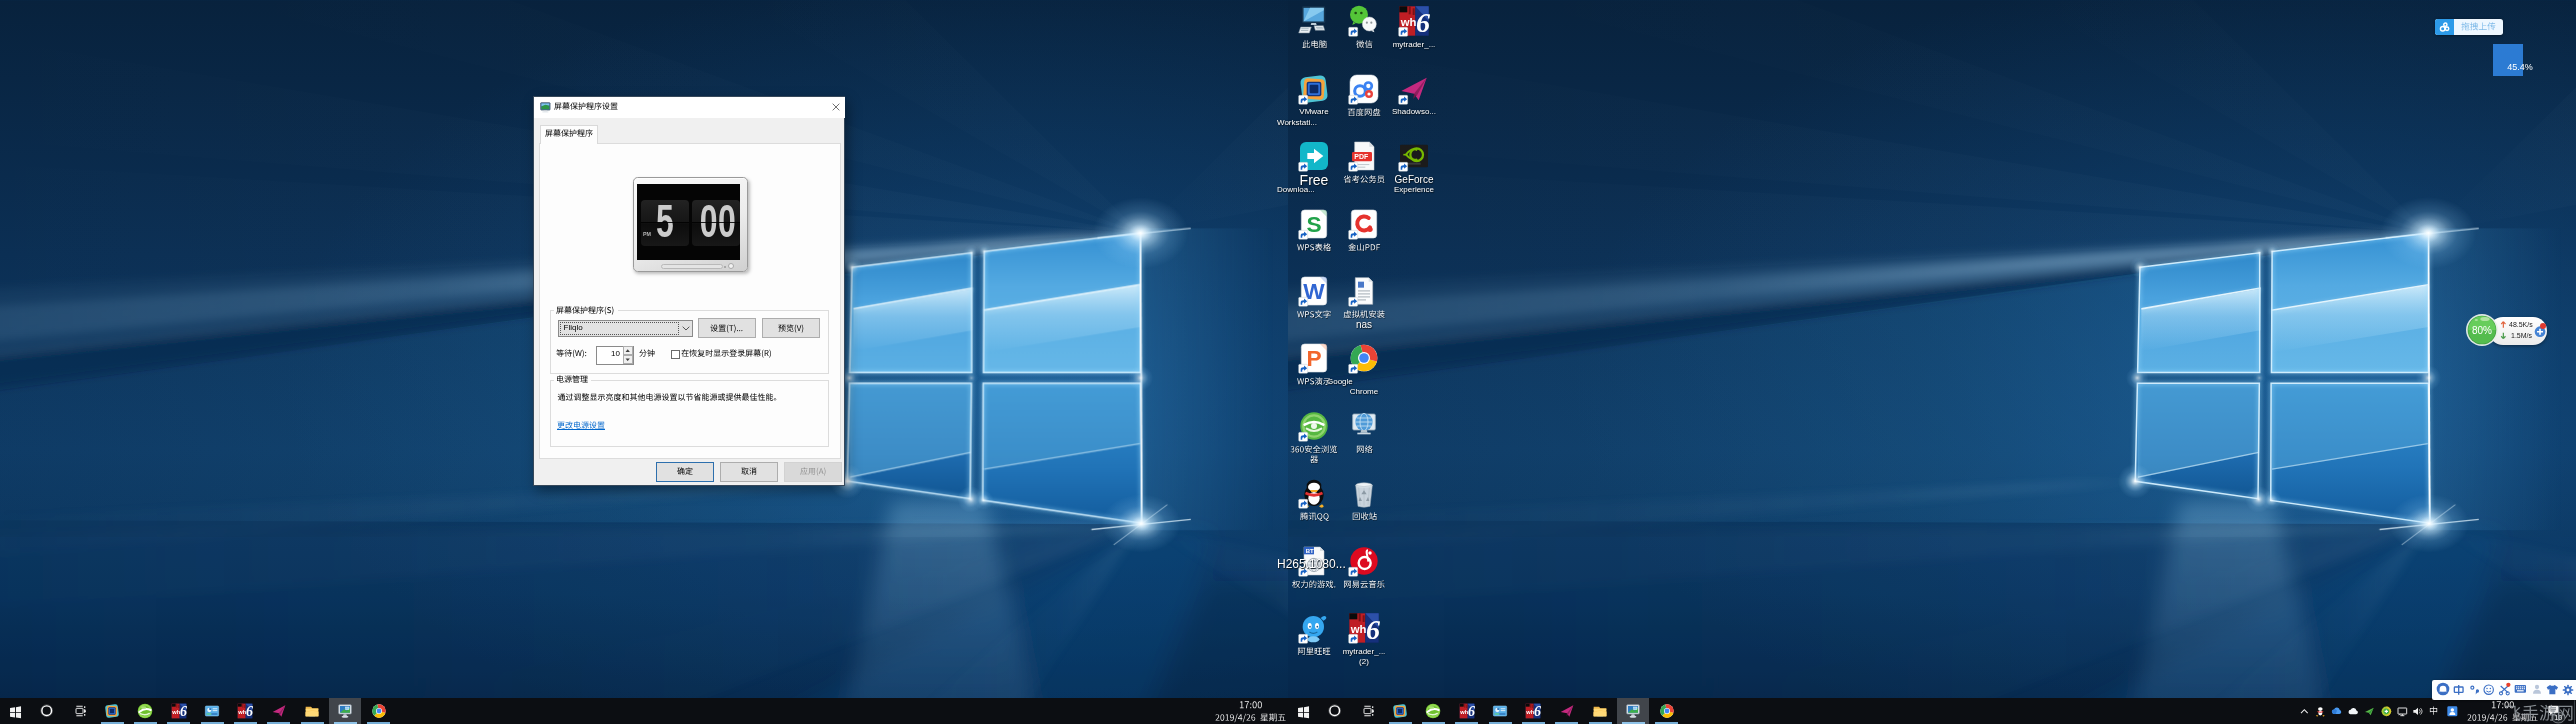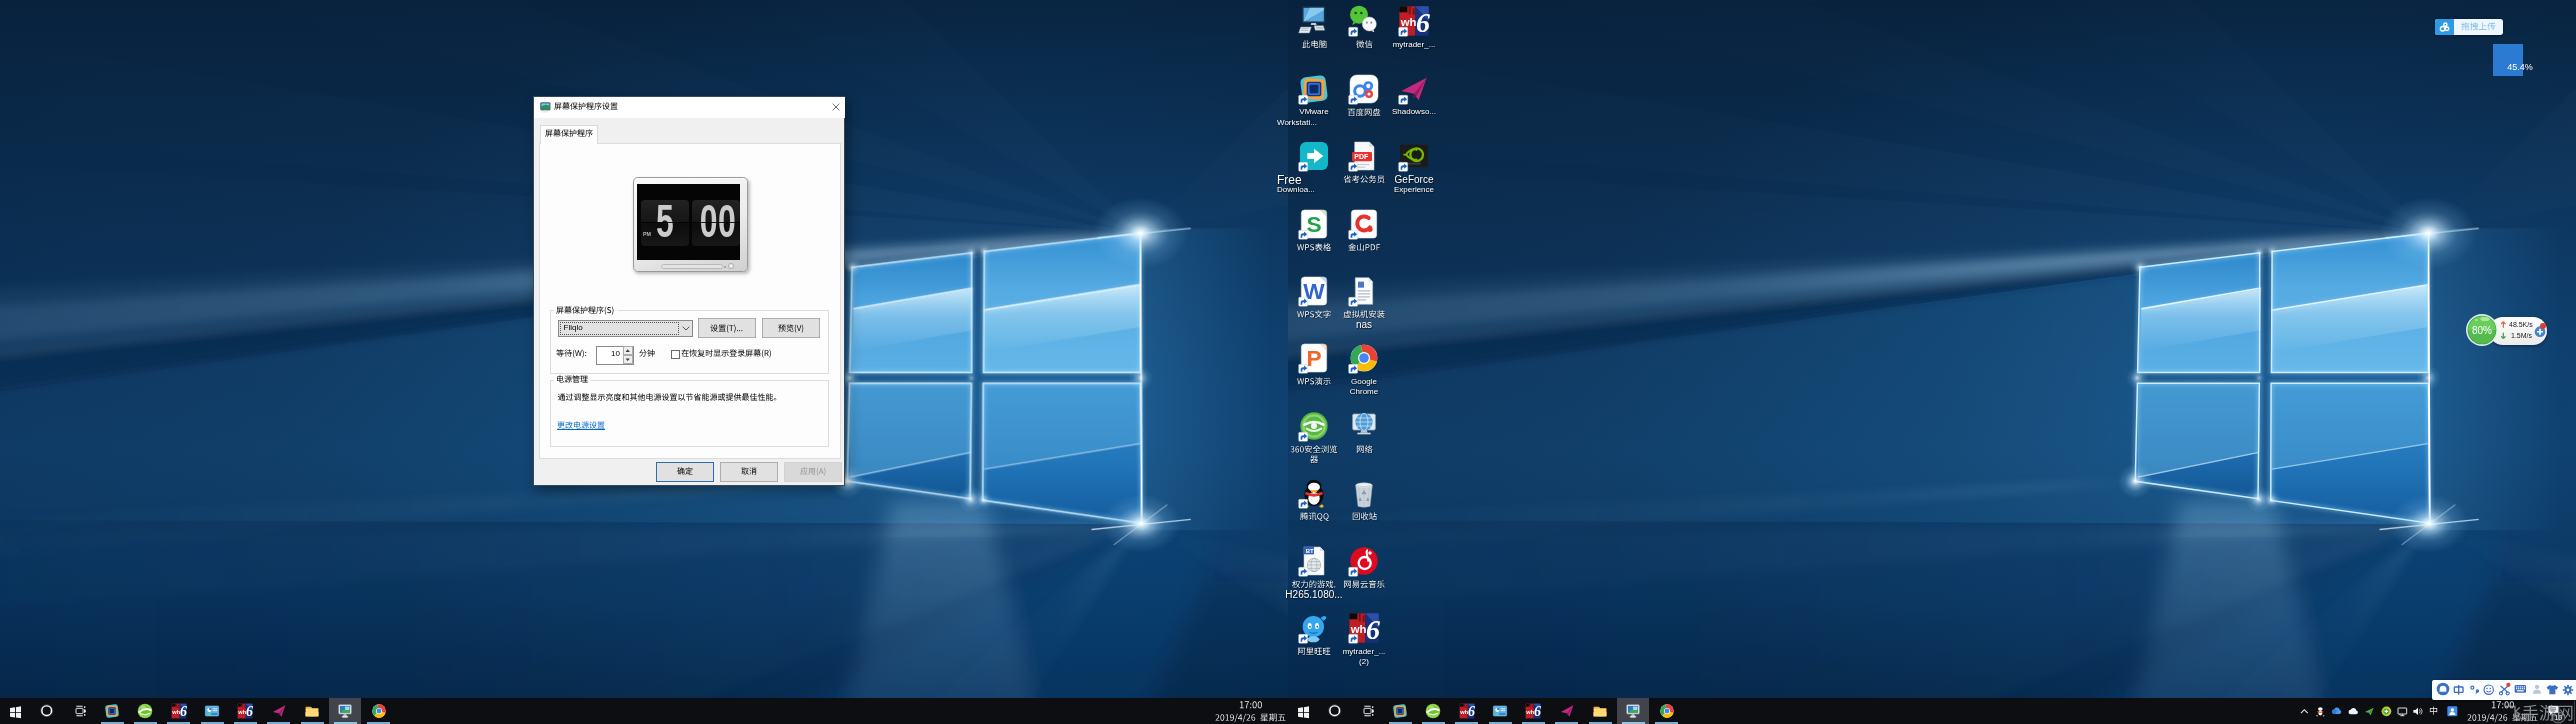--- a/index.html
+++ b/index.html
@@ -576,21 +576,21 @@
       <rect x="1" y="33.5" width="13.5" height="13.5" rx="1.5" fill="#ffffff" stroke="#b9c4cc" stroke-width="0.6"></rect>
       <path d="M4,44.5 v-3.2 q0,-3.6 4.2,-3.6 h0.9 v-2.6 l4.6,4.1 -4.6,4.1 v-2.6 h-0.7 q-2,0 -2,1.6 v2.2 z" fill="#1762c4"></path>
     </svg>
     <div class="abs" style="left:1377px;top:107px;width:74px;text-align:center;font-size:8px;line-height:10px;color:#ffffff;text-shadow:0.7px 0.7px 0.7px rgba(10,20,30,0.95),0 0 1.3px rgba(10,20,30,0.6)">Shadowso...</div>
     <svg class="abs" style="left:1298px;top:140px" width="32" height="32" viewBox="0 0 48 48">
       <rect x="3" y="3" width="42" height="42" rx="9" fill="#12b7c9"></rect>
       <path d="M38,24 l-14,-11 v6.5 h-10 v9 h10 v6.5 Z" fill="#ffffff"></path>
       <rect x="1" y="33.5" width="13.5" height="13.5" rx="1.5" fill="#ffffff" stroke="#b9c4cc" stroke-width="0.6"></rect>
       <path d="M4,44.5 v-3.2 q0,-3.6 4.2,-3.6 h0.9 v-2.6 l4.6,4.1 -4.6,4.1 v-2.6 h-0.7 q-2,0 -2,1.6 v2.2 z" fill="#1762c4"></path>
     </svg>
-    <div class="abs" style="left:1277px;top:175px;width:74px;text-align:left;font-size:12px;line-height:10px;color:#ffffff;text-shadow:0.7px 0.7px 0.7px rgba(10,20,30,0.95),0 0 1.3px rgba(10,20,30,0.6)">Free</div>
+    <div class="abs" style="left:1277px;top:175px;width:74px;text-align:center;font-size:14px;line-height:10px;color:#ffffff;text-shadow:0.7px 0.7px 0.7px rgba(10,20,30,0.95),0 0 1.3px rgba(10,20,30,0.6)">Free</div>
     <div class="abs" style="left:1277px;top:185px;width:74px;text-align:left;font-size:8px;line-height:10px;color:#ffffff;text-shadow:0.7px 0.7px 0.7px rgba(10,20,30,0.95),0 0 1.3px rgba(10,20,30,0.6)">Downloa...</div>
     <svg class="abs" style="left:1348px;top:140px" width="32" height="32" viewBox="0 0 48 48">
       <path d="M10,3 h22 l7,7 v35 h-29 Z" fill="#f7f9fa" stroke="#c9cfd4" stroke-width="0.8"></path>
       <path d="M32,3 l7,7 h-7 Z" fill="#d8dee2"></path>
       <rect x="6" y="18" width="30" height="14" rx="2" fill="#e5322d"></rect>
       <text x="9.5" y="29" font-family="Liberation Sans" font-weight="bold" font-size="10.5" fill="#ffffff">PDF</text>
       <rect x="14" y="36" width="18" height="1.6" fill="#c3cad0"></rect>
       <rect x="14" y="40" width="12" height="1.6" fill="#c3cad0"></rect>
       <rect x="1" y="33.5" width="13.5" height="13.5" rx="1.5" fill="#ffffff" stroke="#b9c4cc" stroke-width="0.6"></rect>
       <path d="M4,44.5 v-3.2 q0,-3.6 4.2,-3.6 h0.9 v-2.6 l4.6,4.1 -4.6,4.1 v-2.6 h-0.7 q-2,0 -2,1.6 v2.2 z" fill="#1762c4"></path>
@@ -685,21 +685,21 @@
     <svg class="abs" style="left:1348px;top:342px" width="32" height="32" viewBox="0 0 48 48">
       <circle cx="24" cy="24" r="20" fill="#ffffff"></circle>
       <path d="M24,24 L24,4 A20,20 0 0 1 41.3,34 Z" fill="#fbbc05" transform="rotate(105 24 24)"></path>
       <path d="M24,24 L24,4 A20,20 0 0 1 41.3,34 Z" fill="#ea4335" transform="rotate(-15 24 24)"></path>
       <path d="M24,24 L24,4 A20,20 0 0 1 41.3,34 Z" fill="#34a853" transform="rotate(225 24 24)"></path>
       <circle cx="24" cy="24" r="9" fill="#ffffff"></circle>
       <circle cx="24" cy="24" r="7.2" fill="#4285f4"></circle>
       <rect x="1" y="33.5" width="13.5" height="13.5" rx="1.5" fill="#ffffff" stroke="#b9c4cc" stroke-width="0.6"></rect>
       <path d="M4,44.5 v-3.2 q0,-3.6 4.2,-3.6 h0.9 v-2.6 l4.6,4.1 -4.6,4.1 v-2.6 h-0.7 q-2,0 -2,1.6 v2.2 z" fill="#1762c4"></path>
     </svg>
-    <div class="abs" style="left:1327px;top:377px;width:74px;text-align:center;font-size:8px;line-height:10px;color:#ffffff;text-shadow:0.7px 0.7px 0.7px rgba(10,20,30,0.95),0 0 1.3px rgba(10,20,30,0.6)">Google</div>
+    <div class="abs" style="left:1327px;top:377px;width:74px;text-align:left;font-size:8px;line-height:10px;color:#ffffff;text-shadow:0.7px 0.7px 0.7px rgba(10,20,30,0.95),0 0 1.3px rgba(10,20,30,0.6)">Google</div>
     <div class="abs" style="left:1327px;top:387px;width:74px;text-align:center;font-size:8px;line-height:10px;color:#ffffff;text-shadow:0.7px 0.7px 0.7px rgba(10,20,30,0.95),0 0 1.3px rgba(10,20,30,0.6)">Chrome</div>
     <svg class="abs" style="left:1298px;top:410px" width="32" height="32" viewBox="0 0 48 48">
       <circle cx="24" cy="24" r="20.5" fill="#57b842"></circle>
       <circle cx="24" cy="24" r="16" fill="none" stroke="#8fd46e" stroke-width="3.5"></circle>
       <path d="M10,22 q14,-8 28,0" fill="none" stroke="#ffffff" stroke-width="4" stroke-linecap="round"></path>
       <path d="M13,28 q11,7 22,0" fill="none" stroke="#e8f7e0" stroke-width="3" stroke-linecap="round"></path>
       <circle cx="24" cy="24" r="4.5" fill="#ffffff" opacity="0.9"></circle>
       <rect x="1" y="33.5" width="13.5" height="13.5" rx="1.5" fill="#ffffff" stroke="#b9c4cc" stroke-width="0.6"></rect>
       <path d="M4,44.5 v-3.2 q0,-3.6 4.2,-3.6 h0.9 v-2.6 l4.6,4.1 -4.6,4.1 v-2.6 h-0.7 q-2,0 -2,1.6 v2.2 z" fill="#1762c4"></path>
     </svg>
@@ -771,21 +771,21 @@
       <path d="M14,30 h20 M15.5,25 h17 M15.5,35 h17" stroke="#97a2ab" stroke-width="0.9"></path>
       <rect x="1" y="33.5" width="13.5" height="13.5" rx="1.5" fill="#ffffff" stroke="#b9c4cc" stroke-width="0.6"></rect>
       <path d="M4,44.5 v-3.2 q0,-3.6 4.2,-3.6 h0.9 v-2.6 l4.6,4.1 -4.6,4.1 v-2.6 h-0.7 q-2,0 -2,1.6 v2.2 z" fill="#1762c4"></path>
     </svg>
     <svg style="position:absolute;left:1292px;top:580px;overflow:visible" width="44" height="10.7" viewBox="0 0 66 16">
       <g transform="translate(0,11.0)">
         <path d="M10.7 -8.4C10.3 -6.3 9.5 -4.5 8.5 -3.0C7.6 -4.5 7 -6.2 6.6 -8.4ZM5.3 -9.3L5.3 -8.4L5.7 -8.4C6.2 -5.9 6.8 -3.9 7.9 -2.2C7 -1.1 5.8 -0.3 4.6 0.2C4.8 0.4 5 0.8 5.2 1.0C6.4 0.4 7.5 -0.4 8.5 -1.5C9.2 -0.6 10.2 0.3 11.4 1.1C11.6 0.8 11.9 0.5 12.1 0.3C10.8 -0.5 9.9 -1.3 9.1 -2.2C10.4 -4.0 11.3 -6.2 11.7 -9.2L11.1 -9.4L10.9 -9.3ZM2.7 -10.5L2.7 -7.9L0.6 -7.9L0.6 -7.0L2.4 -7.0C2 -5.2 1.1 -3.2 0.2 -2.2C0.4 -2.0 0.7 -1.6 0.8 -1.3C1.5 -2.2 2.2 -3.7 2.7 -5.3L2.7 1.0L3.6 1.0L3.6 -5.4C4.1 -4.7 4.8 -3.7 5.1 -3.2L5.7 -4.1C5.4 -4.5 4 -6.1 3.6 -6.5L3.6 -7.0L5.2 -7.0L5.2 -7.9L3.6 -7.9L3.6 -10.5ZM17.6 -10.5L17.6 -8.3L17.6 -7.8L13.5 -7.8L13.5 -6.8L17.6 -6.8C17.4 -4.5 16.6 -1.7 13.2 0.3C13.4 0.5 13.7 0.8 13.9 1.1C17.5 -1.2 18.4 -4.2 18.6 -6.8L22.8 -6.8C22.6 -2.4 22.3 -0.6 21.9 -0.2C21.7 -0.0 21.6 0.0 21.3 0.0C21 0.0 20.2 -0.0 19.3 -0.1C19.5 0.2 19.6 0.6 19.6 0.9C20.4 0.9 21.2 0.9 21.6 0.9C22.1 0.9 22.4 0.8 22.7 0.4C23.3 -0.2 23.5 -2.1 23.8 -7.3C23.8 -7.4 23.8 -7.8 23.8 -7.8L18.6 -7.8L18.6 -8.3L18.6 -10.5ZM31.9 -5.3C32.6 -4.4 33.4 -3.1 33.8 -2.4L34.6 -2.9C34.2 -3.6 33.3 -4.8 32.6 -5.7ZM28 -10.5C27.9 -9.9 27.7 -9.1 27.5 -8.5L26.1 -8.5L26.1 0.7L26.9 0.7L26.9 -0.3L30.4 -0.3L30.4 -8.5L28.4 -8.5C28.6 -9.0 28.8 -9.7 29 -10.4ZM26.9 -7.7L29.6 -7.7L29.6 -5.0L26.9 -5.0ZM26.9 -1.2L26.9 -4.2L29.6 -4.2L29.6 -1.2ZM32.5 -10.6C32.1 -8.8 31.4 -7.1 30.5 -6.0C30.8 -5.9 31.1 -5.6 31.3 -5.5C31.8 -6.1 32.1 -6.8 32.5 -7.7L35.7 -7.7C35.5 -2.7 35.4 -0.7 35 -0.3C34.8 -0.1 34.7 -0.1 34.4 -0.1C34.1 -0.1 33.4 -0.1 32.5 -0.2C32.7 0.1 32.8 0.5 32.9 0.7C33.6 0.8 34.3 0.8 34.7 0.8C35.2 0.7 35.5 0.6 35.7 0.2C36.2 -0.4 36.4 -2.3 36.6 -8.1C36.6 -8.2 36.6 -8.5 36.6 -8.5L32.8 -8.5C33 -9.1 33.2 -9.7 33.4 -10.4ZM38.5 -9.7C39.1 -9.3 40 -8.7 40.4 -8.3L41 -9.1C40.5 -9.4 39.7 -10.0 39 -10.4ZM38 -6.3C38.7 -6.0 39.6 -5.4 40 -5.1L40.6 -5.9C40.1 -6.2 39.2 -6.7 38.5 -7.0ZM38.2 0.4L39 0.8C39.5 -0.3 40.1 -1.9 40.5 -3.2L39.8 -3.7C39.3 -2.3 38.6 -0.6 38.2 0.4ZM46.9 -4.8L46.9 -3.6L45 -3.6L45 -2.8L46.9 -2.8L46.9 -0.1C46.9 0.1 46.9 0.1 46.7 0.1C46.5 0.2 45.9 0.2 45.3 0.1C45.4 0.4 45.5 0.8 45.6 1.0C46.4 1.0 47 1.0 47.3 0.8C47.7 0.7 47.8 0.4 47.8 -0.1L47.8 -2.8L49.5 -2.8L49.5 -3.6L47.8 -3.6L47.8 -4.5C48.4 -5.0 49 -5.6 49.5 -6.2L48.9 -6.6L48.7 -6.6L45.6 -6.6C45.9 -7.0 46.1 -7.4 46.2 -7.9L49.5 -7.9L49.5 -8.8L46.5 -8.8C46.7 -9.3 46.8 -9.8 46.9 -10.4L46 -10.5C45.8 -9.1 45.3 -7.6 44.6 -6.7C44.8 -6.6 45.2 -6.4 45.4 -6.2L45.6 -6.5L45.6 -5.8L48 -5.8C47.6 -5.4 47.2 -5.1 46.9 -4.8ZM40.7 -8.5L40.7 -7.6L41.9 -7.6C41.8 -4.5 41.6 -1.3 40 0.4C40.2 0.5 40.5 0.8 40.7 1.0C42 -0.4 42.4 -2.6 42.6 -4.9L43.9 -4.9C43.8 -1.6 43.7 -0.4 43.5 -0.1C43.4 0.0 43.3 0.1 43.1 0.1C42.9 0.1 42.5 0.0 42 0.0C42.1 0.2 42.2 0.6 42.2 0.9C42.7 0.9 43.2 0.9 43.5 0.9C43.8 0.8 44 0.7 44.2 0.5C44.5 0.0 44.6 -1.3 44.7 -5.4C44.8 -5.5 44.8 -5.8 44.8 -5.8L42.7 -5.8C42.7 -6.4 42.7 -7.0 42.8 -7.6L45.1 -7.6L45.1 -8.5ZM41.8 -10.2C42.2 -9.7 42.7 -9.0 42.9 -8.5L43.8 -8.9C43.5 -9.3 43.1 -10.0 42.7 -10.5ZM58.9 -9.9C59.5 -9.4 60.2 -8.6 60.6 -8.2L61.3 -8.7C60.9 -9.2 60.1 -9.9 59.5 -10.4ZM50.8 -6.9C51.5 -6.0 52.2 -4.9 52.9 -3.8C52.2 -2.5 51.3 -1.4 50.4 -0.7C50.6 -0.5 50.9 -0.2 51 0.1C52 -0.7 52.8 -1.7 53.5 -2.9C54 -2.1 54.5 -1.4 54.8 -0.9L55.5 -1.5C55.2 -2.2 54.6 -3.0 54 -3.9C54.6 -5.3 55.1 -7.0 55.4 -8.9L54.8 -9.1L54.6 -9.1L50.7 -9.1L50.7 -8.2L54.3 -8.2C54.1 -7.0 53.8 -5.8 53.4 -4.8C52.7 -5.7 52 -6.7 51.4 -7.5ZM60.5 -6.0C60.1 -4.9 59.5 -3.8 58.7 -2.9C58.5 -3.8 58.3 -5.0 58.1 -6.3L61.8 -6.8L61.7 -7.6L58 -7.2C58 -8.2 57.9 -9.3 57.9 -10.4L56.9 -10.4C56.9 -9.2 57 -8.1 57.1 -7.1L55.4 -6.9L55.5 -6.0L57.2 -6.2C57.4 -4.6 57.6 -3.1 58 -2.0C57.2 -1.2 56.3 -0.5 55.4 -0.0C55.6 0.2 55.9 0.5 56.1 0.7C56.9 0.2 57.6 -0.3 58.3 -1.0C58.9 0.2 59.6 1.0 60.6 1.0C61.2 1.1 61.7 0.5 62 -1.6C61.8 -1.7 61.4 -2.0 61.2 -2.1C61.1 -0.8 60.9 -0.1 60.6 -0.1C60 -0.2 59.5 -0.8 59.1 -1.9C60 -3.0 60.8 -4.2 61.3 -5.6ZM64.2 0.2C64.7 0.2 65.1 -0.2 65.1 -0.7C65.1 -1.2 64.7 -1.6 64.2 -1.6C63.8 -1.6 63.4 -1.2 63.4 -0.7C63.4 -0.2 63.8 0.2 64.2 0.2Z" fill="rgba(10,20,30,0.9)" transform="translate(1,1)"></path>
         <path d="M10.7 -8.4C10.3 -6.3 9.5 -4.5 8.5 -3.0C7.6 -4.5 7 -6.2 6.6 -8.4ZM5.3 -9.3L5.3 -8.4L5.7 -8.4C6.2 -5.9 6.8 -3.9 7.9 -2.2C7 -1.1 5.8 -0.3 4.6 0.2C4.8 0.4 5 0.8 5.2 1.0C6.4 0.4 7.5 -0.4 8.5 -1.5C9.2 -0.6 10.2 0.3 11.4 1.1C11.6 0.8 11.9 0.5 12.1 0.3C10.8 -0.5 9.9 -1.3 9.1 -2.2C10.4 -4.0 11.3 -6.2 11.7 -9.2L11.1 -9.4L10.9 -9.3ZM2.7 -10.5L2.7 -7.9L0.6 -7.9L0.6 -7.0L2.4 -7.0C2 -5.2 1.1 -3.2 0.2 -2.2C0.4 -2.0 0.7 -1.6 0.8 -1.3C1.5 -2.2 2.2 -3.7 2.7 -5.3L2.7 1.0L3.6 1.0L3.6 -5.4C4.1 -4.7 4.8 -3.7 5.1 -3.2L5.7 -4.1C5.4 -4.5 4 -6.1 3.6 -6.5L3.6 -7.0L5.2 -7.0L5.2 -7.9L3.6 -7.9L3.6 -10.5ZM17.6 -10.5L17.6 -8.3L17.6 -7.8L13.5 -7.8L13.5 -6.8L17.6 -6.8C17.4 -4.5 16.6 -1.7 13.2 0.3C13.4 0.5 13.7 0.8 13.9 1.1C17.5 -1.2 18.4 -4.2 18.6 -6.8L22.8 -6.8C22.6 -2.4 22.3 -0.6 21.9 -0.2C21.7 -0.0 21.6 0.0 21.3 0.0C21 0.0 20.2 -0.0 19.3 -0.1C19.5 0.2 19.6 0.6 19.6 0.9C20.4 0.9 21.2 0.9 21.6 0.9C22.1 0.9 22.4 0.8 22.7 0.4C23.3 -0.2 23.5 -2.1 23.8 -7.3C23.8 -7.4 23.8 -7.8 23.8 -7.8L18.6 -7.8L18.6 -8.3L18.6 -10.5ZM31.9 -5.3C32.6 -4.4 33.4 -3.1 33.8 -2.4L34.6 -2.9C34.2 -3.6 33.3 -4.8 32.6 -5.7ZM28 -10.5C27.9 -9.9 27.7 -9.1 27.5 -8.5L26.1 -8.5L26.1 0.7L26.9 0.7L26.9 -0.3L30.4 -0.3L30.4 -8.5L28.4 -8.5C28.6 -9.0 28.8 -9.7 29 -10.4ZM26.9 -7.7L29.6 -7.7L29.6 -5.0L26.9 -5.0ZM26.9 -1.2L26.9 -4.2L29.6 -4.2L29.6 -1.2ZM32.5 -10.6C32.1 -8.8 31.4 -7.1 30.5 -6.0C30.8 -5.9 31.1 -5.6 31.3 -5.5C31.8 -6.1 32.1 -6.8 32.5 -7.7L35.7 -7.7C35.5 -2.7 35.4 -0.7 35 -0.3C34.8 -0.1 34.7 -0.1 34.4 -0.1C34.1 -0.1 33.4 -0.1 32.5 -0.2C32.7 0.1 32.8 0.5 32.9 0.7C33.6 0.8 34.3 0.8 34.7 0.8C35.2 0.7 35.5 0.6 35.7 0.2C36.2 -0.4 36.4 -2.3 36.6 -8.1C36.6 -8.2 36.6 -8.5 36.6 -8.5L32.8 -8.5C33 -9.1 33.2 -9.7 33.4 -10.4ZM38.5 -9.7C39.1 -9.3 40 -8.7 40.4 -8.3L41 -9.1C40.5 -9.4 39.7 -10.0 39 -10.4ZM38 -6.3C38.7 -6.0 39.6 -5.4 40 -5.1L40.6 -5.9C40.1 -6.2 39.2 -6.7 38.5 -7.0ZM38.2 0.4L39 0.8C39.5 -0.3 40.1 -1.9 40.5 -3.2L39.8 -3.7C39.3 -2.3 38.6 -0.6 38.2 0.4ZM46.9 -4.8L46.9 -3.6L45 -3.6L45 -2.8L46.9 -2.8L46.9 -0.1C46.9 0.1 46.9 0.1 46.7 0.1C46.5 0.2 45.9 0.2 45.3 0.1C45.4 0.4 45.5 0.8 45.6 1.0C46.4 1.0 47 1.0 47.3 0.8C47.7 0.7 47.8 0.4 47.8 -0.1L47.8 -2.8L49.5 -2.8L49.5 -3.6L47.8 -3.6L47.8 -4.5C48.4 -5.0 49 -5.6 49.5 -6.2L48.9 -6.6L48.7 -6.6L45.6 -6.6C45.9 -7.0 46.1 -7.4 46.2 -7.9L49.5 -7.9L49.5 -8.8L46.5 -8.8C46.7 -9.3 46.8 -9.8 46.9 -10.4L46 -10.5C45.8 -9.1 45.3 -7.6 44.6 -6.7C44.8 -6.6 45.2 -6.4 45.4 -6.2L45.6 -6.5L45.6 -5.8L48 -5.8C47.6 -5.4 47.2 -5.1 46.9 -4.8ZM40.7 -8.5L40.7 -7.6L41.9 -7.6C41.8 -4.5 41.6 -1.3 40 0.4C40.2 0.5 40.5 0.8 40.7 1.0C42 -0.4 42.4 -2.6 42.6 -4.9L43.9 -4.9C43.8 -1.6 43.7 -0.4 43.5 -0.1C43.4 0.0 43.3 0.1 43.1 0.1C42.9 0.1 42.5 0.0 42 0.0C42.1 0.2 42.2 0.6 42.2 0.9C42.7 0.9 43.2 0.9 43.5 0.9C43.8 0.8 44 0.7 44.2 0.5C44.5 0.0 44.6 -1.3 44.7 -5.4C44.8 -5.5 44.8 -5.8 44.8 -5.8L42.7 -5.8C42.7 -6.4 42.7 -7.0 42.8 -7.6L45.1 -7.6L45.1 -8.5ZM41.8 -10.2C42.2 -9.7 42.7 -9.0 42.9 -8.5L43.8 -8.9C43.5 -9.3 43.1 -10.0 42.7 -10.5ZM58.9 -9.9C59.5 -9.4 60.2 -8.6 60.6 -8.2L61.3 -8.7C60.9 -9.2 60.1 -9.9 59.5 -10.4ZM50.8 -6.9C51.5 -6.0 52.2 -4.9 52.9 -3.8C52.2 -2.5 51.3 -1.4 50.4 -0.7C50.6 -0.5 50.9 -0.2 51 0.1C52 -0.7 52.8 -1.7 53.5 -2.9C54 -2.1 54.5 -1.4 54.8 -0.9L55.5 -1.5C55.2 -2.2 54.6 -3.0 54 -3.9C54.6 -5.3 55.1 -7.0 55.4 -8.9L54.8 -9.1L54.6 -9.1L50.7 -9.1L50.7 -8.2L54.3 -8.2C54.1 -7.0 53.8 -5.8 53.4 -4.8C52.7 -5.7 52 -6.7 51.4 -7.5ZM60.5 -6.0C60.1 -4.9 59.5 -3.8 58.7 -2.9C58.5 -3.8 58.3 -5.0 58.1 -6.3L61.8 -6.8L61.7 -7.6L58 -7.2C58 -8.2 57.9 -9.3 57.9 -10.4L56.9 -10.4C56.9 -9.2 57 -8.1 57.1 -7.1L55.4 -6.9L55.5 -6.0L57.2 -6.2C57.4 -4.6 57.6 -3.1 58 -2.0C57.2 -1.2 56.3 -0.5 55.4 -0.0C55.6 0.2 55.9 0.5 56.1 0.7C56.9 0.2 57.6 -0.3 58.3 -1.0C58.9 0.2 59.6 1.0 60.6 1.0C61.2 1.1 61.7 0.5 62 -1.6C61.8 -1.7 61.4 -2.0 61.2 -2.1C61.1 -0.8 60.9 -0.1 60.6 -0.1C60 -0.2 59.5 -0.8 59.1 -1.9C60 -3.0 60.8 -4.2 61.3 -5.6ZM64.2 0.2C64.7 0.2 65.1 -0.2 65.1 -0.7C65.1 -1.2 64.7 -1.6 64.2 -1.6C63.8 -1.6 63.4 -1.2 63.4 -0.7C63.4 -0.2 63.8 0.2 64.2 0.2Z" fill="#ffffff"></path>
       </g>
     </svg>
-    <div class="abs" style="left:1277px;top:590px;width:74px;text-align:center;font-size:10px;line-height:10px;color:#ffffff;text-shadow:0.7px 0.7px 0.7px rgba(10,20,30,0.95),0 0 1.3px rgba(10,20,30,0.6)">H265.1080...</div>
+    <div class="abs" style="left:1277px;top:559px;width:74px;font-size:12px;line-height:10px;color:#ffffff;text-shadow:0.7px 0.7px 0.7px rgba(10,20,30,0.95),0 0 1.3px rgba(10,20,30,0.6)">H265.1080...</div>
     <svg class="abs" style="left:1348px;top:545px" width="32" height="32" viewBox="0 0 48 48">
       <circle cx="24" cy="24" r="20.5" fill="#dd0a20"></circle>
       <path d="M30,8 q-2.5,0 -2,4 l2.6,13" fill="none" stroke="#ffffff" stroke-width="3"></path>
       <circle cx="25" cy="27" r="9" fill="none" stroke="#ffffff" stroke-width="3.6"></circle>
       <circle cx="33" cy="12" r="2.6" fill="#ffffff"></circle>
       <rect x="1" y="33.5" width="13.5" height="13.5" rx="1.5" fill="#ffffff" stroke="#b9c4cc" stroke-width="0.6"></rect>
       <path d="M4,44.5 v-3.2 q0,-3.6 4.2,-3.6 h0.9 v-2.6 l4.6,4.1 -4.6,4.1 v-2.6 h-0.7 q-2,0 -2,1.6 v2.2 z" fill="#1762c4"></path>
     </svg>
     <svg style="position:absolute;left:1343px;top:580px;overflow:visible" width="42" height="10.7" viewBox="0 0 62 16">
       <g transform="translate(0,11.0)">

